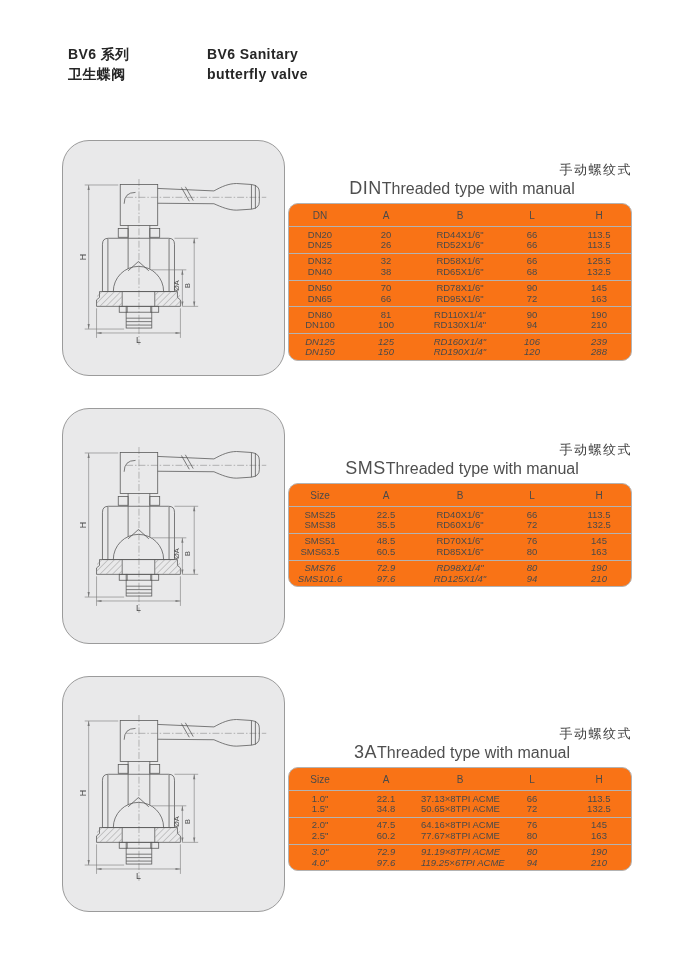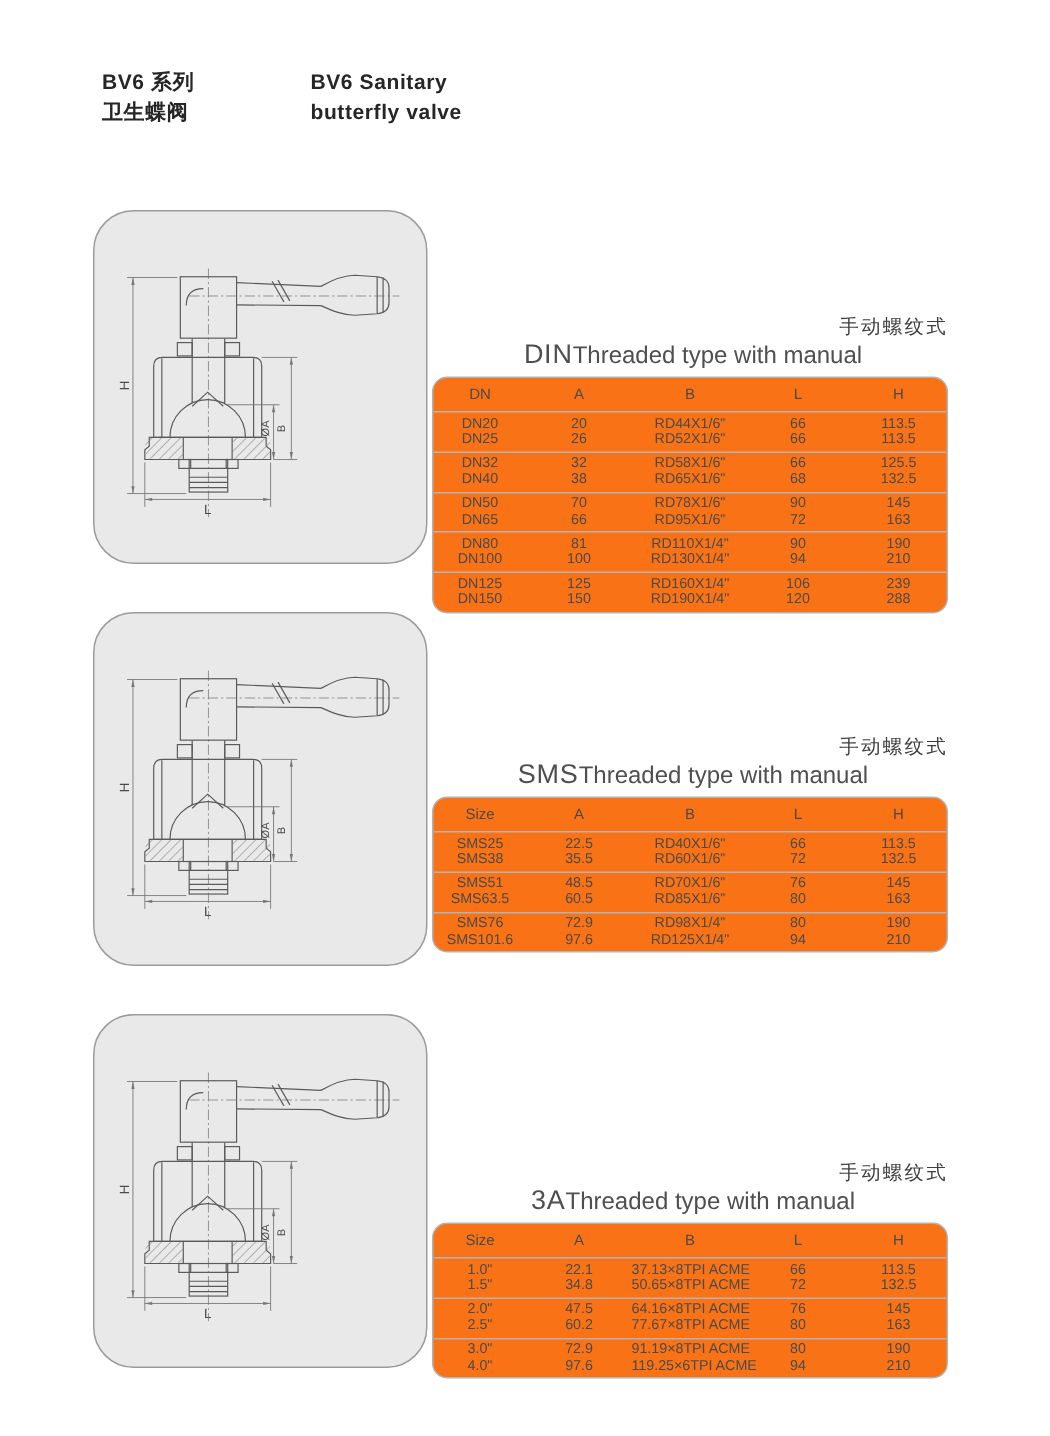--- a/index.html
+++ b/index.html
@@ -5,33 +5,33 @@
   html,body{margin:0;padding:0;background:#fff;}
   .page{position:relative;width:700px;height:957px;background:#ffffff;overflow:hidden;
         font-family:"Liberation Sans", sans-serif;color:#4a4a4a;}
   .brand{position:absolute;top:44px;font-size:14px;line-height:20px;font-weight:600;
          color:#262626;letter-spacing:.4px;}
   .brand-zh{left:68px;}
   .brand-en{left:207px;}
   .panel{position:absolute;left:62px;width:223px;height:236px;background:#e9e9ea;
          border:1px solid #9b9b9b;border-radius:27px;box-sizing:border-box;}
   .valve-svg{position:absolute;left:0;top:0;width:100%;height:100%;}
-  .section{position:absolute;left:288px;width:344px;margin-top:48px;}
+  .section{position:absolute;left:288px;width:344px;}
   .subtitle-zh{position:absolute;top:0;right:0;font-size:13px;letter-spacing:1.5px;color:#3f3f3f;}
   .label-row{position:absolute;top:17px;left:4px;right:0;display:flex;
              justify-content:center;align-items:baseline;}
   .std-label{font-size:18px;color:#4f4f4f;letter-spacing:.5px;}
   .subtitle-en{font-size:16px;font-weight:300;color:#4f4f4f;}
   .dim-table{position:absolute;top:42px;left:0;width:344px;border:1px solid #b3b3b3;
              border-radius:10px;background:#f97316;box-sizing:border-box;overflow:hidden;}
   .t-header{display:grid;grid-template-columns:62px 70px 78px 66px 68px;height:22px;
             align-items:center;border-bottom:1px solid #b3b3b3;font-size:10px;color:#4a4a4a;
             text-align:center;}
   .t-group{padding:2.5px 0;border-bottom:1px solid #b3b3b3;}
-  .t-group:last-child{border-bottom:none;}
+  .t-group:last-child{border-bottom:none;font-style:italic;}
   .t-row{display:grid;grid-template-columns:62px 70px 78px 66px 68px;line-height:10.4px;
          font-size:9.5px;color:#4a4a4a;text-align:center;}
   .t-cell{white-space:nowrap;}
   svg text{fill:#4a4a4a;font-family:"Liberation Sans", sans-serif;}
 </style>
 </head>
 <body>
 
 <svg width="0" height="0" style="position:absolute" aria-hidden="true">
   <defs>

